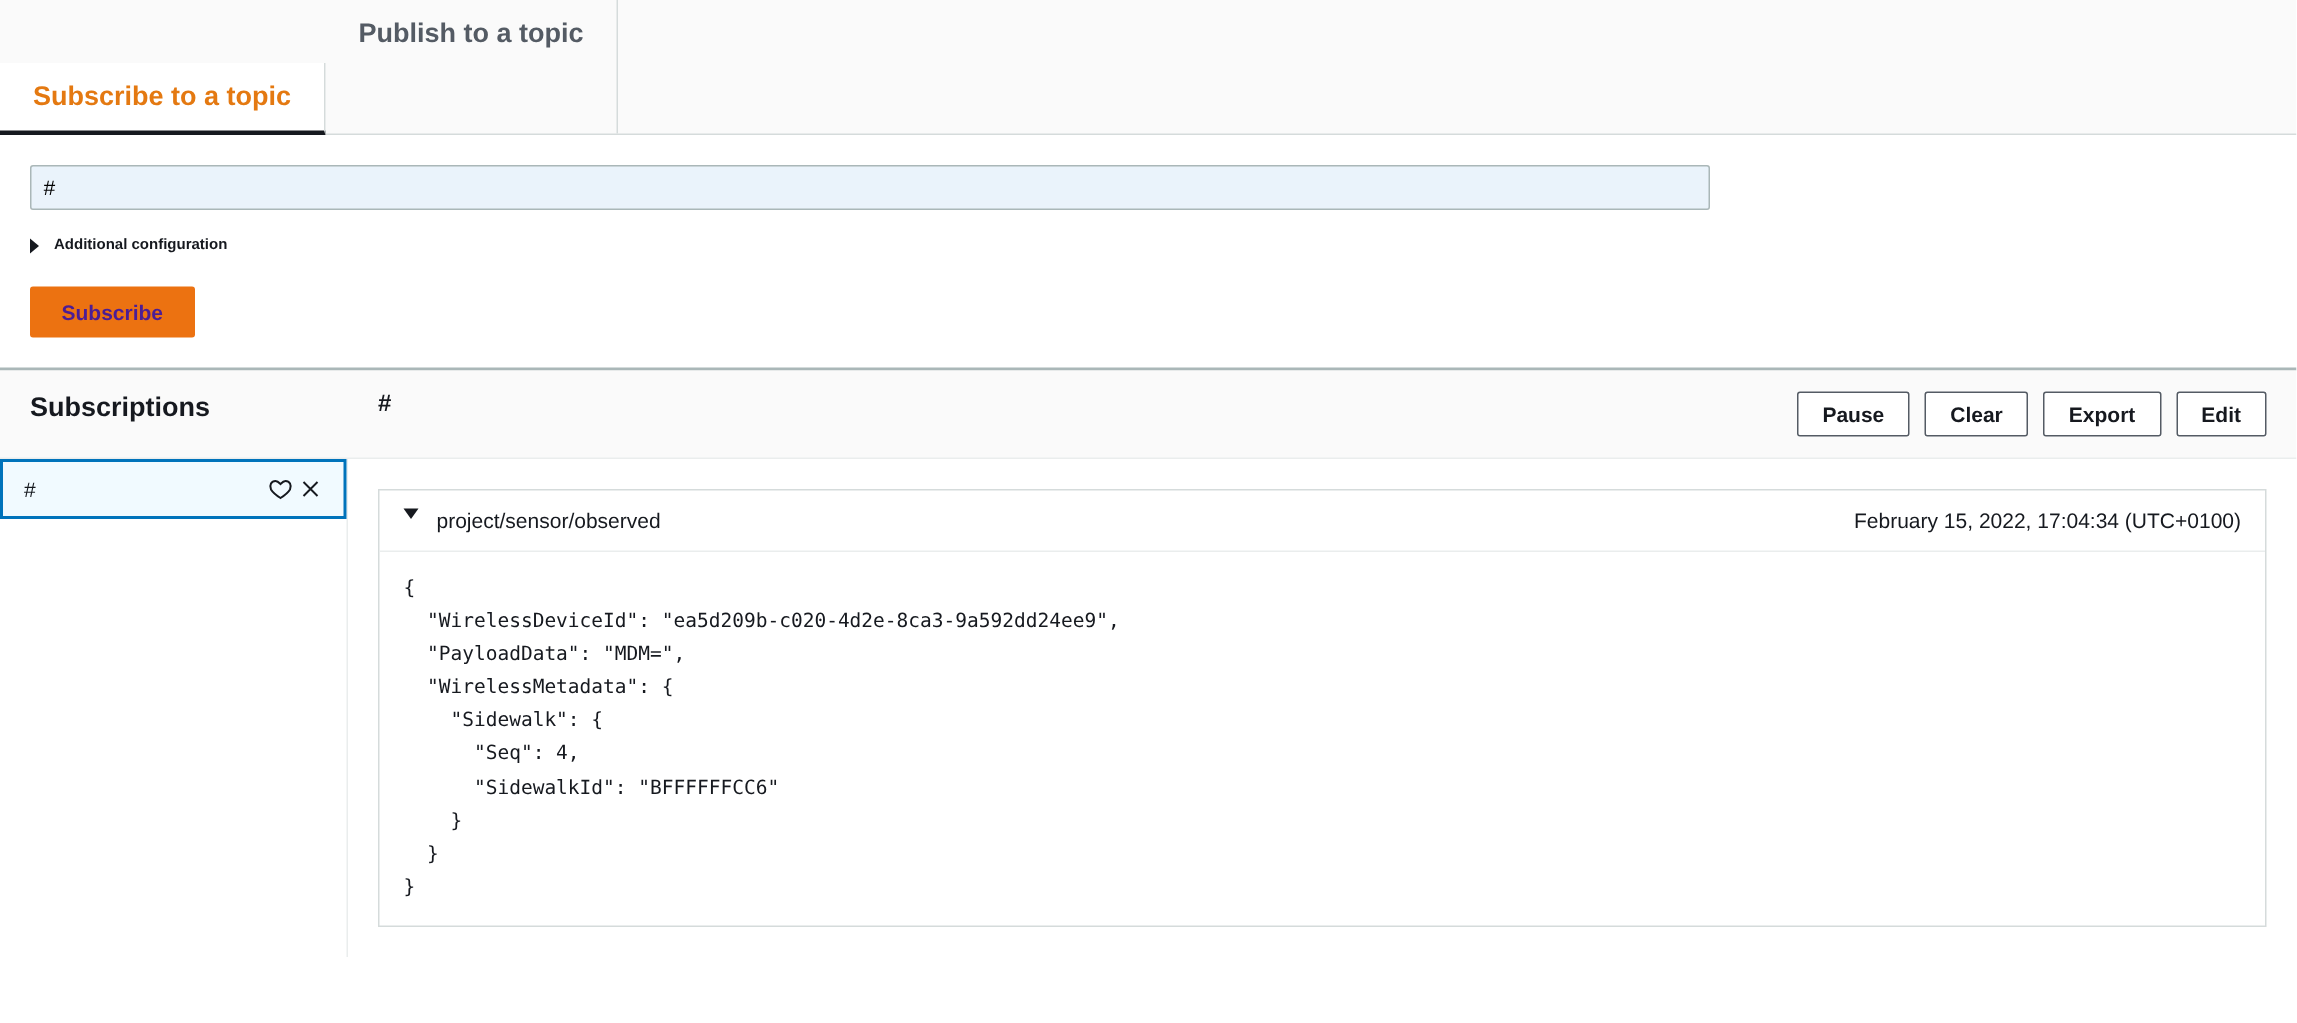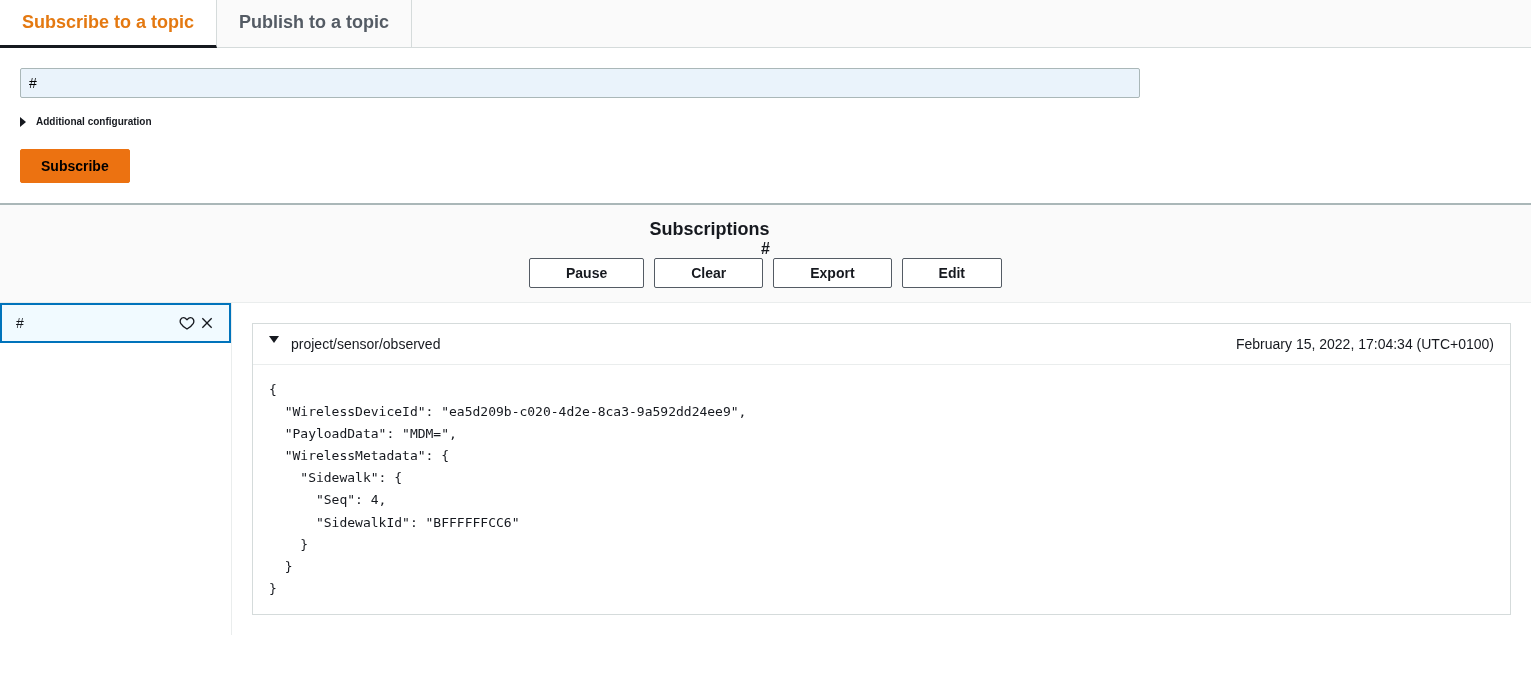--- a/index.html
+++ b/index.html
@@ -1,40 +1,40 @@
 <!DOCTYPE html>
 <html><head>
 <meta charset="utf-8">
 <style>
 * { box-sizing: border-box; margin: 0; padding: 0; }
 body { font-family: "Amazon Ember", "Helvetica Neue", Arial, sans-serif; font-size: 14px; color: #16191f; background: #fff; }
 
 .tabs-container { border-bottom: 1px solid #d5dbdb; background: #fafafa; }
 .tabs { display: flex; }
 .tab { padding: 12px 22px; font-size: 18px; font-weight: 700; color: #545b64; cursor: pointer; border-right: 1px solid #d5dbdb; }
-.tab.active { color: #e47911; border-bottom: 3px solid #16191f; background: #fff; margin-bottom: -1px; }
+.tab.active { color: #e47911; border-bottom: 3px solid #16191f; background: #fff; margin-bottom: -1px; margin-top: 42px; }
 
 .form-section { padding: 20px; }
 .field-label { font-size: 14px; color: #16191f; margin-bottom: 2px; }
 .field-label .info-link { color: #0073bb; font-size: 12px; font-weight: 700; margin-left: 6px; cursor: pointer; }
 .field-hint { font-size: 12px; color: #687078; margin-top: 2px; margin-bottom: 6px; }
 .topic-input { width: 1120px; max-width: 100%; padding: 6px 8px; font-size: 14px; border: 1px solid #aab7b8; border-radius: 2px; background: #eaf3fb; }
 
 .expand-row { display: flex; align-items: center; margin-top: 18px; cursor: pointer; }
 .expand-row .caret { width: 0; height: 0; border-top: 5px solid transparent; border-bottom: 5px solid transparent; border-left: 6px solid #16191f; margin-right: 10px; }
 .expand-row .label { font-weight: 700; font-size: 10px; }
 
-.primary-btn { margin-top: 22px; background: #ec7211; color: #000000; border: 1px solid #ec7211; font-weight: 700; font-size: 14px; padding: 8px 20px; border-radius: 2px; cursor: pointer; }
+.primary-btn { margin-top: 22px; background: #ec7211; color: #4c1d95; border: 1px solid #ec7211; font-weight: 700; font-size: 14px; padding: 8px 20px; border-radius: 2px; cursor: pointer; }
 
 .divider-strong { border-top: 2px solid #aab7b8; }
-.sub-header-row { display: flex; align-items: center; padding: 14px 20px; background: #fafafa; border-bottom: 1px solid #eaeded; flex-direction: column; }
+.sub-header-row { display: flex; align-items: flex-start; padding: 14px 20px; background: #fafafa; border-bottom: 1px solid #eaeded; }
 .sub-header-left { width: 232px; font-size: 18px; font-weight: 700; }
 .sub-header-topic { flex: 1; font-size: 16px; font-weight: 700; }
 .btn-group { display: flex; gap: 10px; }
-.sec-btn { background: #fff; border: 1px solid #545b64; color: #16191f; font-weight: 700; font-size: 14px; padding: 6px 36px; border-radius: 2px; cursor: pointer; }
+.sec-btn { background: #fff; border: 1px solid #545b64; color: #16191f; font-weight: 700; font-size: 14px; padding: 6px 16px; border-radius: 2px; cursor: pointer; }
 
 .lower-body { display: flex; }
 .sidebar { width: 232px; border-right: 1px solid #eaeded; }
 .sub-item { display: flex; align-items: center; justify-content: space-between; padding: 10px 14px; background: #f1faff; border: 2px solid #0073bb; margin: 0; cursor: pointer; }
 .sub-item .name { font-size: 14px; }
 .sub-item .icons { display: flex; gap: 4px; }
 .icon-svg { width: 16px; height: 16px; stroke: #16191f; stroke-width: 2; fill: none; cursor: pointer; }
 
 .messages { flex: 1; padding: 20px; }
 .msg-card { border: 1px solid #d5dbdb; }

